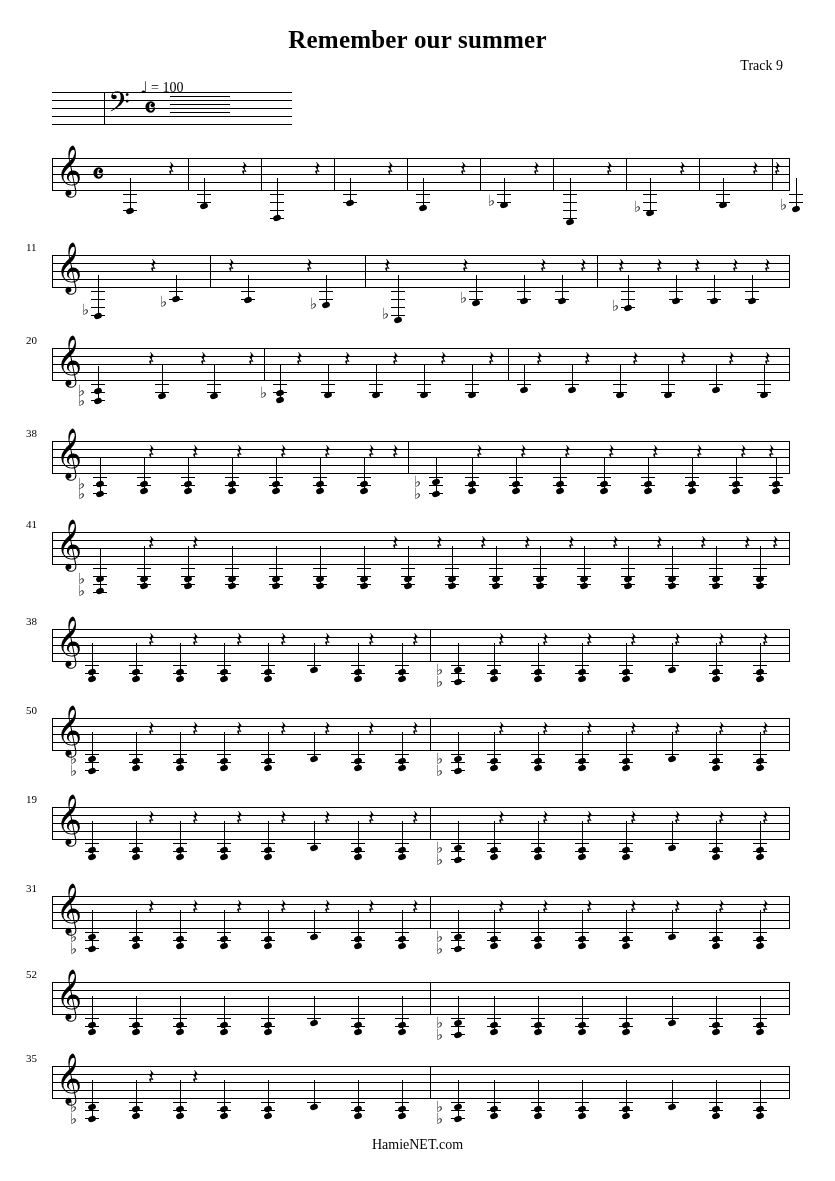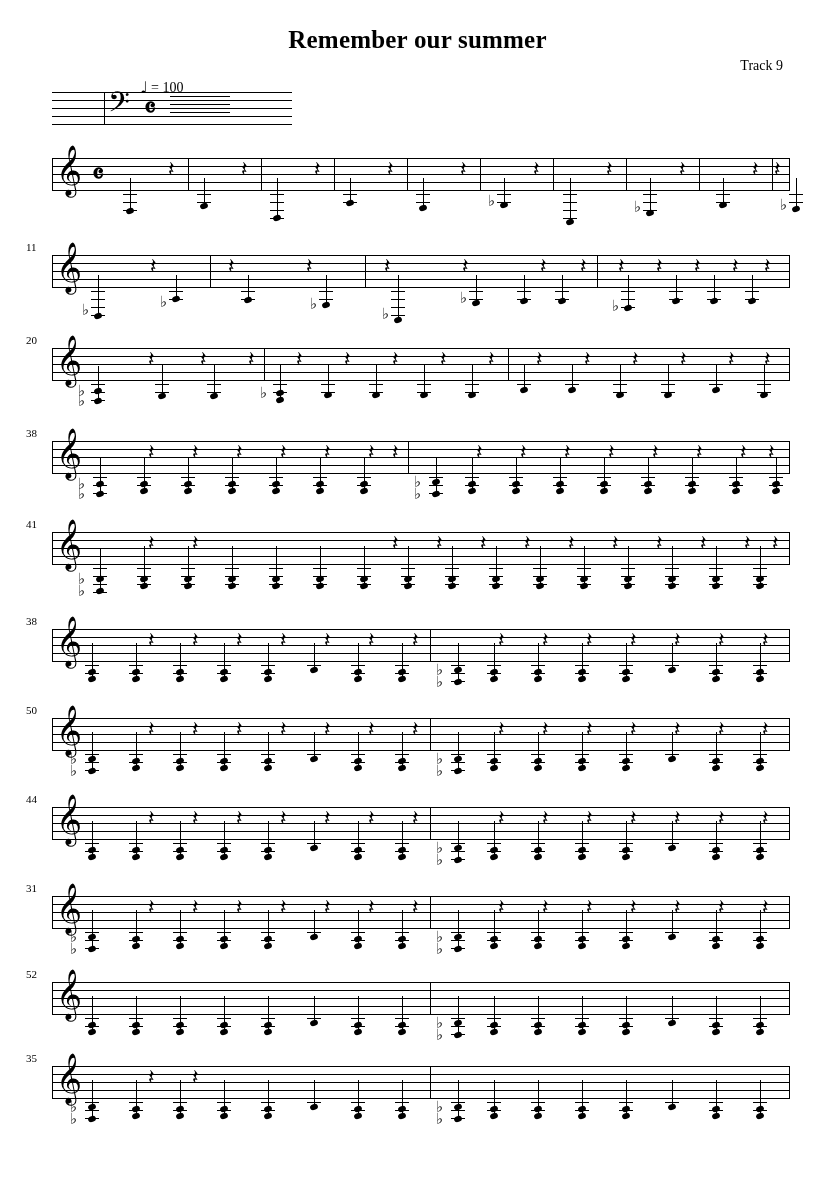--- a/index.html
+++ b/index.html
@@ -1128,21 +1128,21 @@
           <div class="ledger" style="left:701px;top:36px;"></div>
           <div class="ledger" style="left:701px;top:44px;"></div>
           <div class="note" style="left:704px;top:40px;"></div>
           <div class="note" style="left:704px;top:47px;"></div>
         </div>
       </div>
     </div>
   </div>
 
   <div class="system" style="top:807px;">
-    <div class="measure-num" style="left:-26px;">44</div>
+    <div class="measure-num" style="left:-26px;">19</div>
     <div class="staff">
       <div class="line l0"></div>
       <div class="line l1"></div>
       <div class="line l2"></div>
       <div class="line l3"></div>
       <div class="line l4"></div>
       <div class="barline" style="left:0px;"></div>
       <div class="clef-treble" style="left:4px;">𝄞</div>
       <div class="barline" style="left:378px;"></div>
       <div class="barline end" style="left:737px;"></div>
@@ -1681,13 +1681,14 @@
           <div class="stem" style="left:708px;top:14px;height:36px;"></div>
           <div class="ledger" style="left:701px;top:36px;"></div>
           <div class="ledger" style="left:701px;top:44px;"></div>
           <div class="note" style="left:704px;top:40px;"></div>
           <div class="note" style="left:704px;top:47px;"></div>
         </div>
       </div>
     </div>
   </div>
 
+  <div class="footer">HamieNET.com</div>
 </div>
 
 </body></html>

